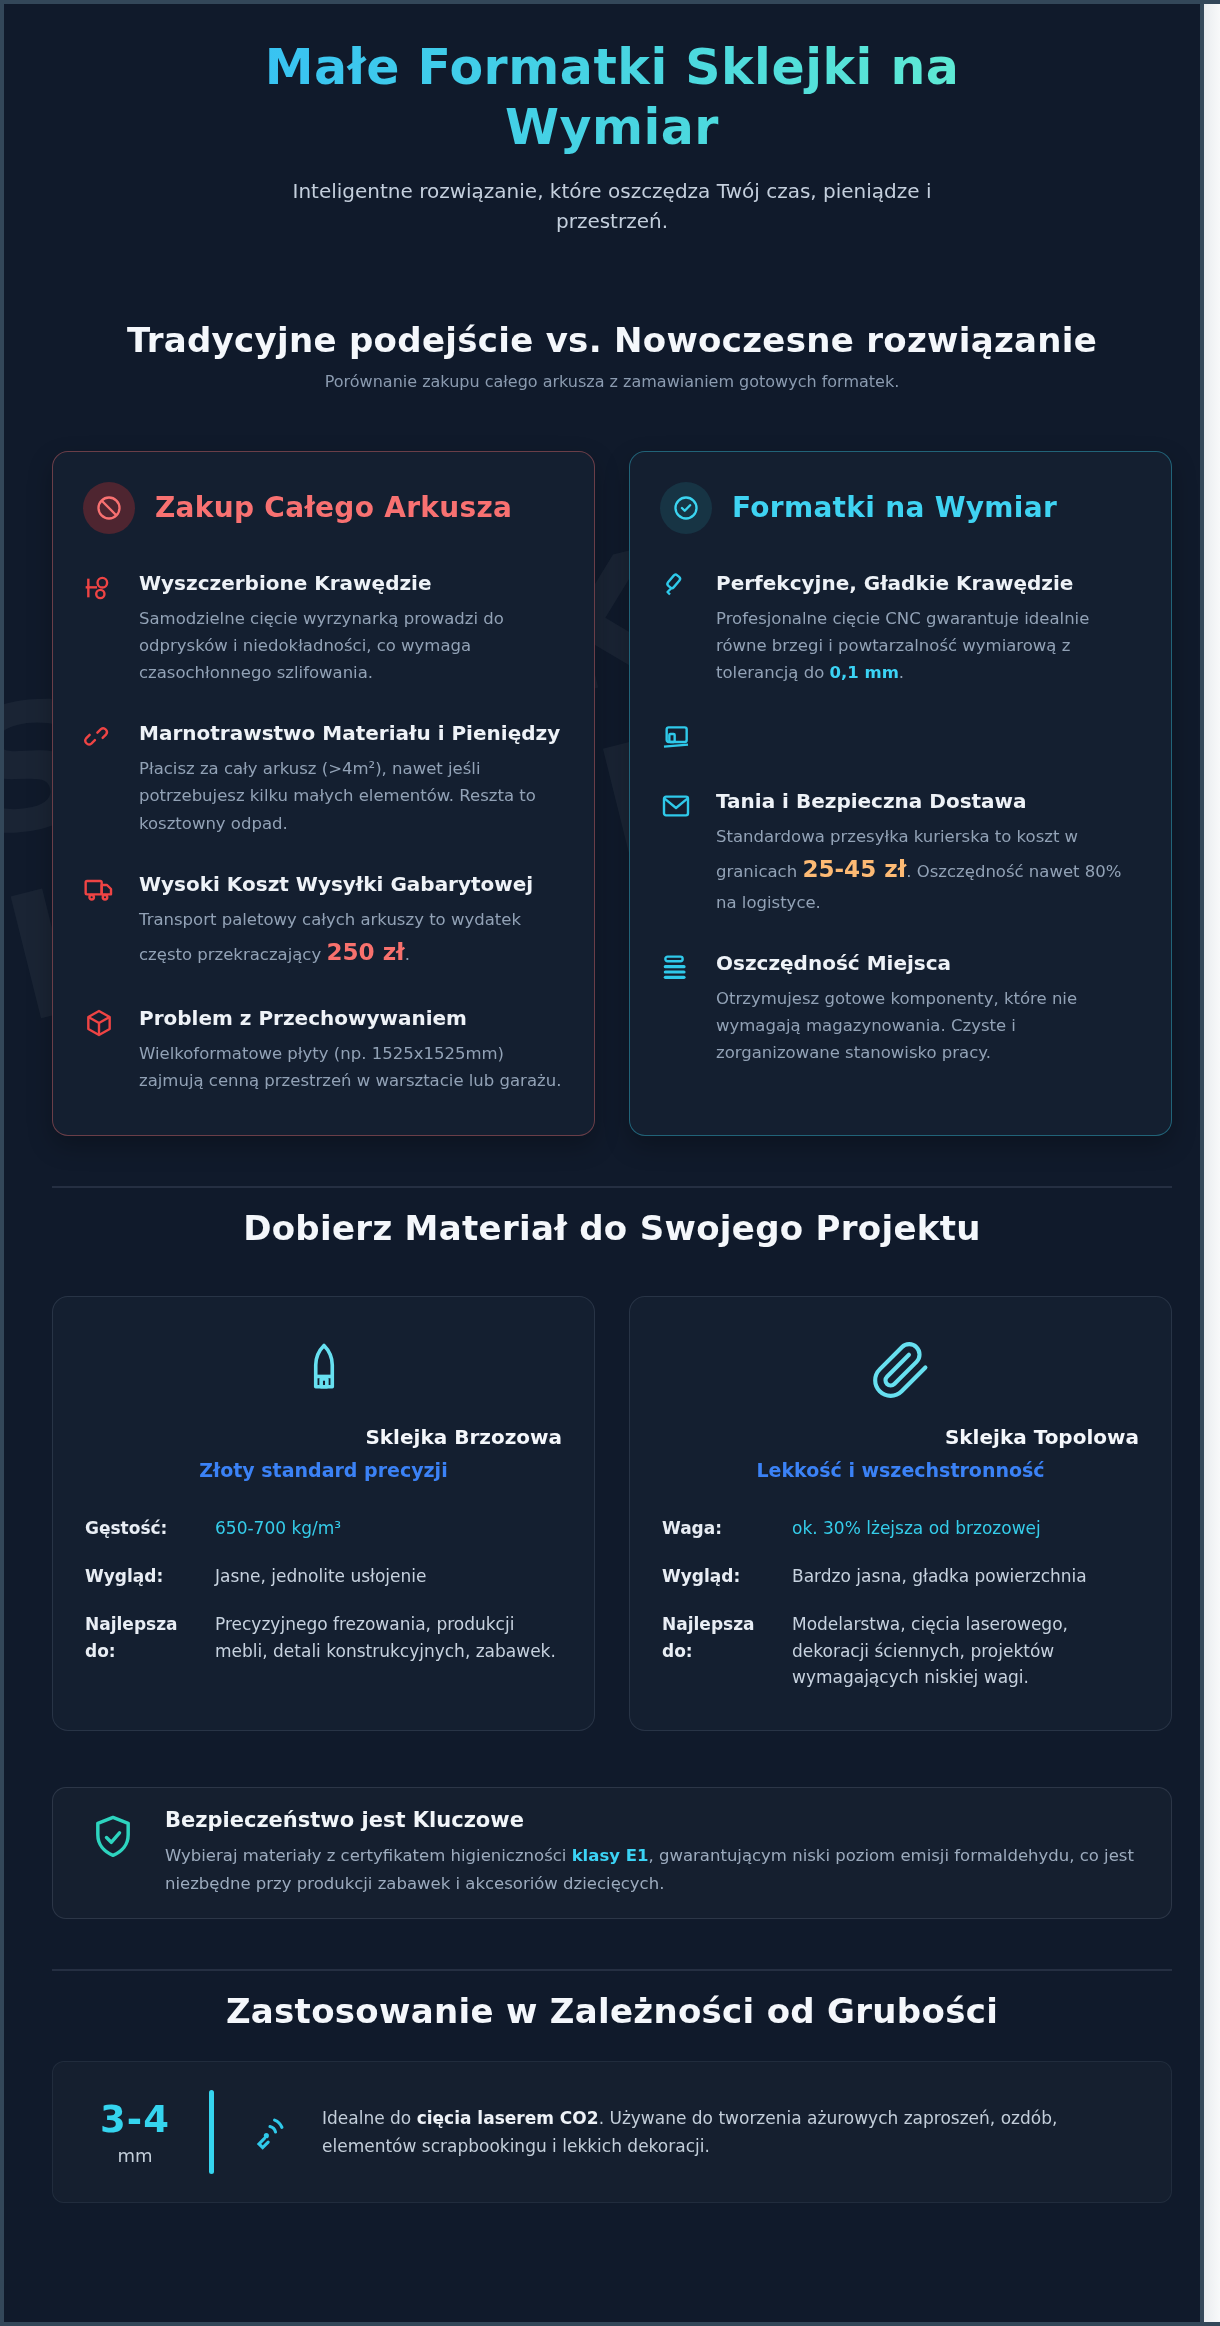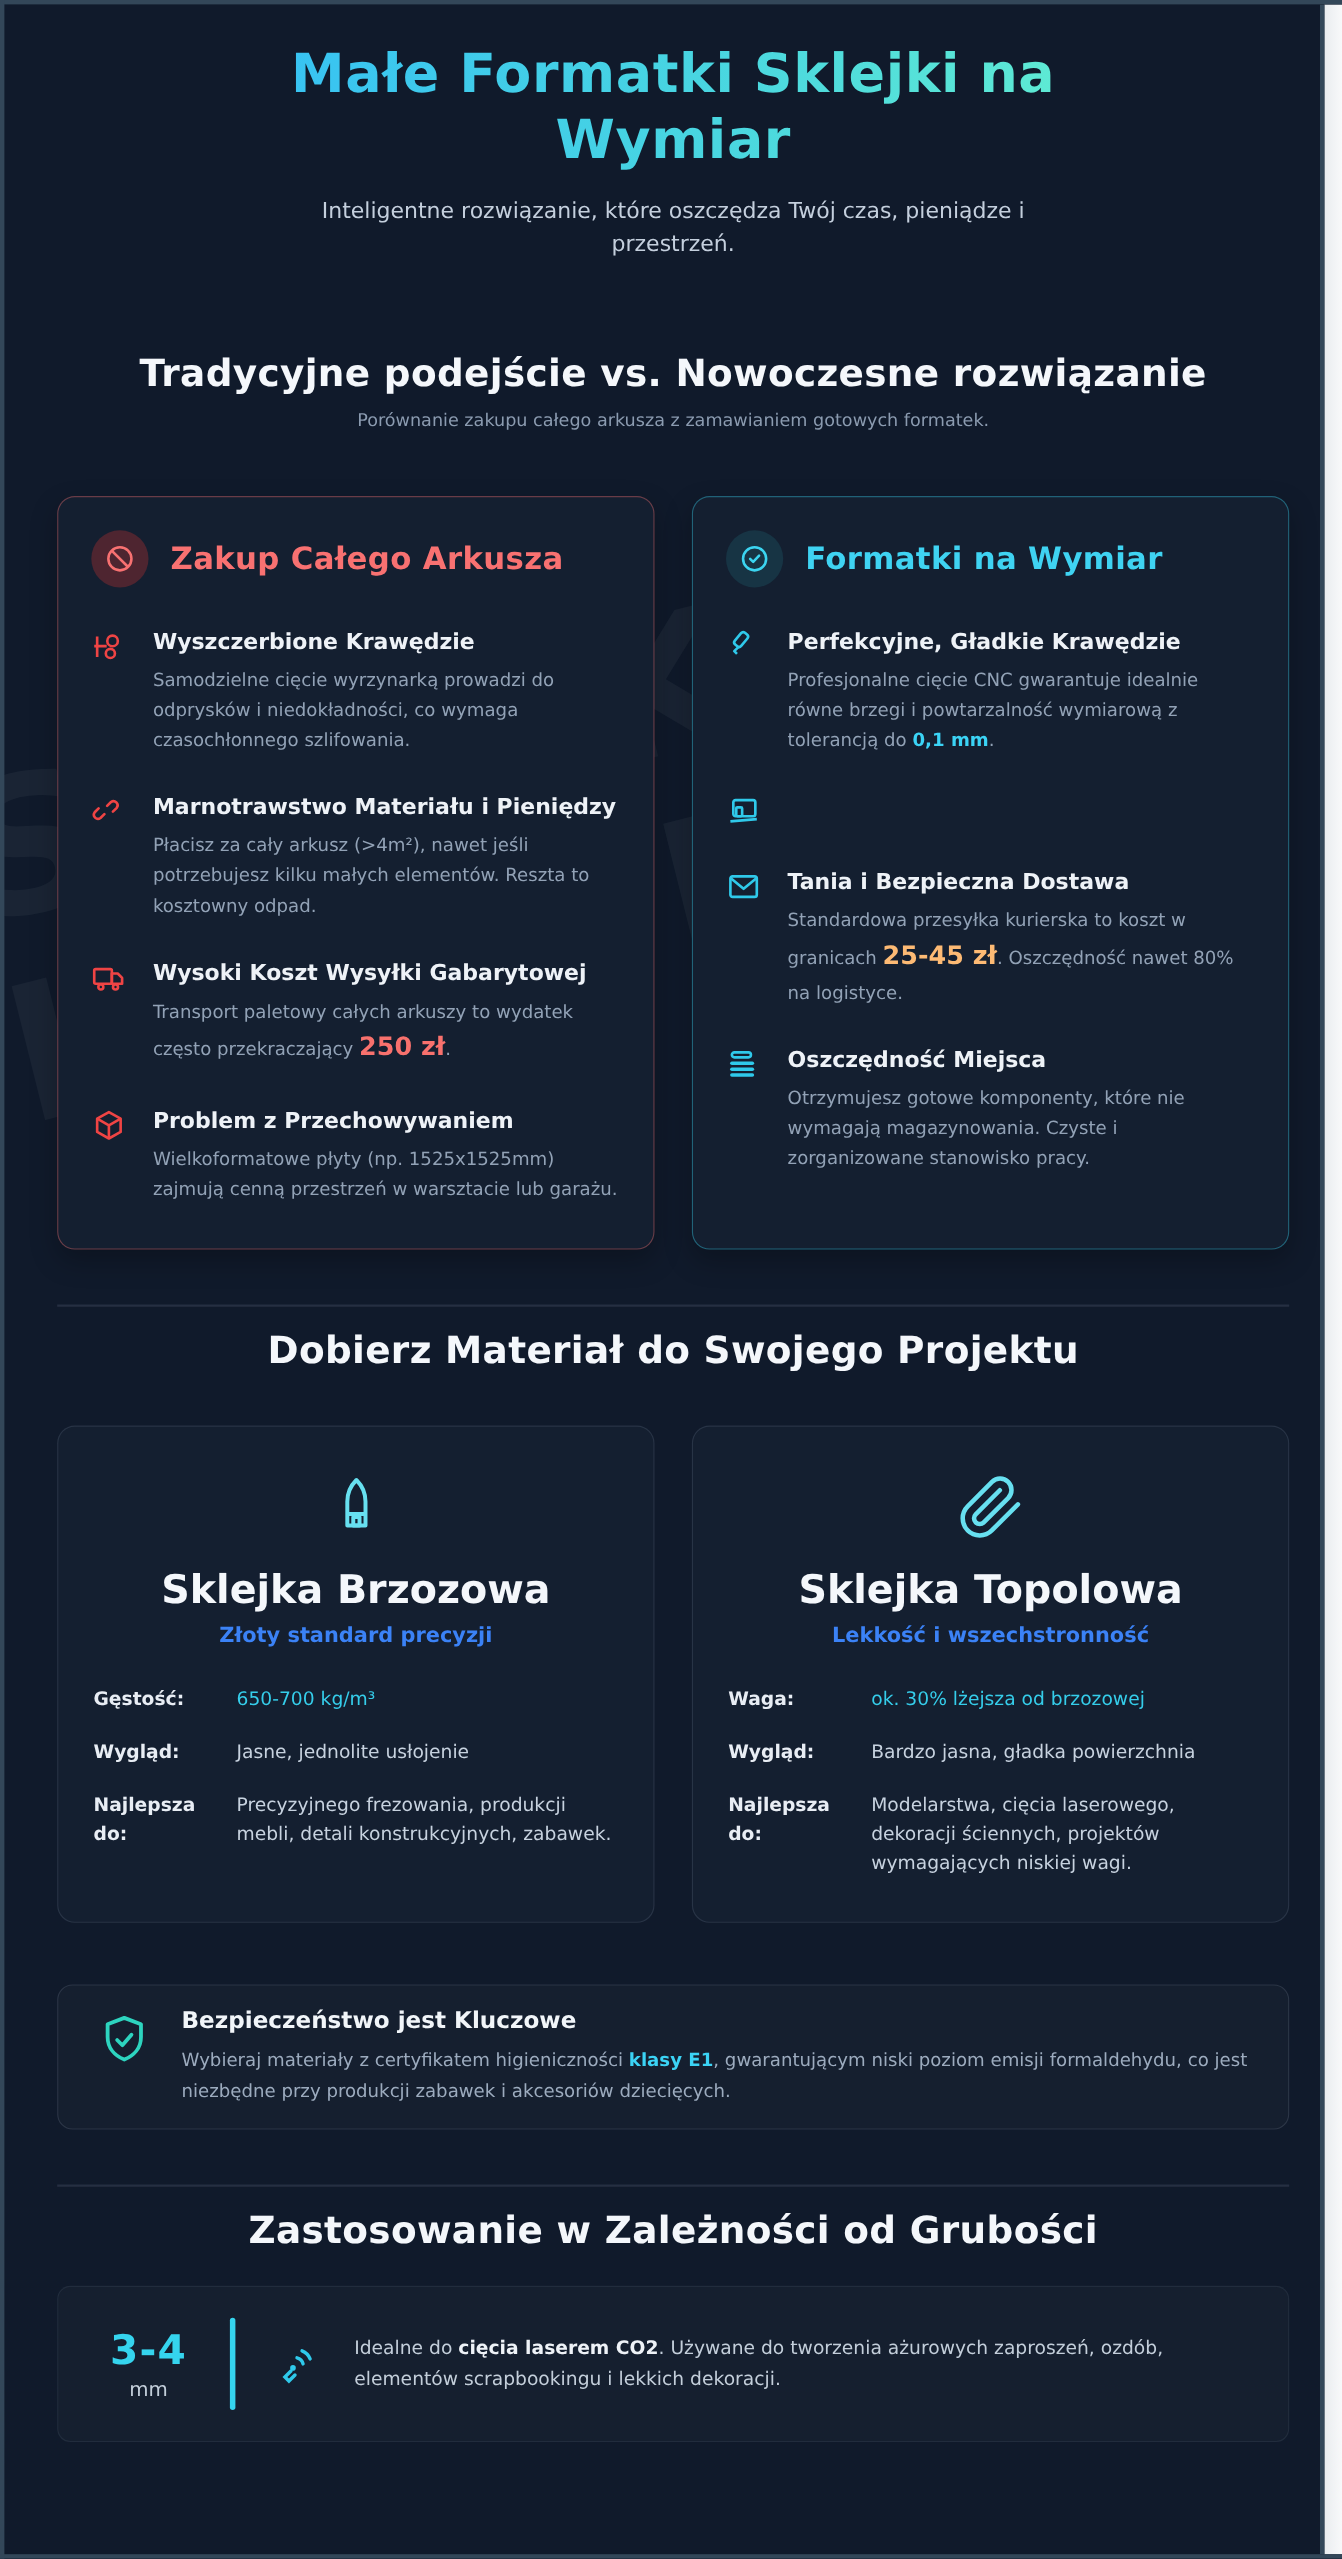--- a/index.html
+++ b/index.html
@@ -67,21 +67,21 @@
     transform:rotate(-14deg); transform-origin:left top;
     font-size:172px; font-weight:800; letter-spacing:8px; line-height:1.08;
     color:rgba(203,213,225,.055); white-space:pre-line; pointer-events:none; user-select:none;
   }
 
   
   .materials-head{ margin-top:62px;}
   .materials{ display:grid; grid-template-columns:1fr 1fr; gap:34px; margin-top:48px;}
   .m-card{ background:#141f30; border:1px solid rgba(148,163,184,.16); border-radius:16px; padding:34px 32px 40px;}
   .m-icon{ display:flex; justify-content:center; color:#67e0f0; margin-top:8px;}
-  .m-card h3{ text-align:center; font-size:36px; font-weight:800; color:#f4f7fb; margin-top:24px;}
+  .m-card h3{ text-align:right; font-size:20px; font-weight:800; color:#f4f7fb; margin-top:24px;}
   .m-tag{ text-align:center; font-size:19px; font-weight:800; color:#3b82f6; margin-top:10px;}
   .m-rows{ margin-top:34px;}
   .m-row{ display:grid; grid-template-columns:118px 1fr; gap:12px; margin-top:22px; font-size:17px; line-height:1.55;}
   .m-label{ font-weight:800; color:#e8edf4;}
   .m-value{ color:#c7d2df;}
   .m-value.hl{ color:#35cdea;}
 
   
   .safety{ margin-top:56px; background:#151f2f; border:1px solid rgba(148,163,184,.18); border-radius:14px;
     padding:20px 34px; display:flex; gap:26px; align-items:flex-start;}

